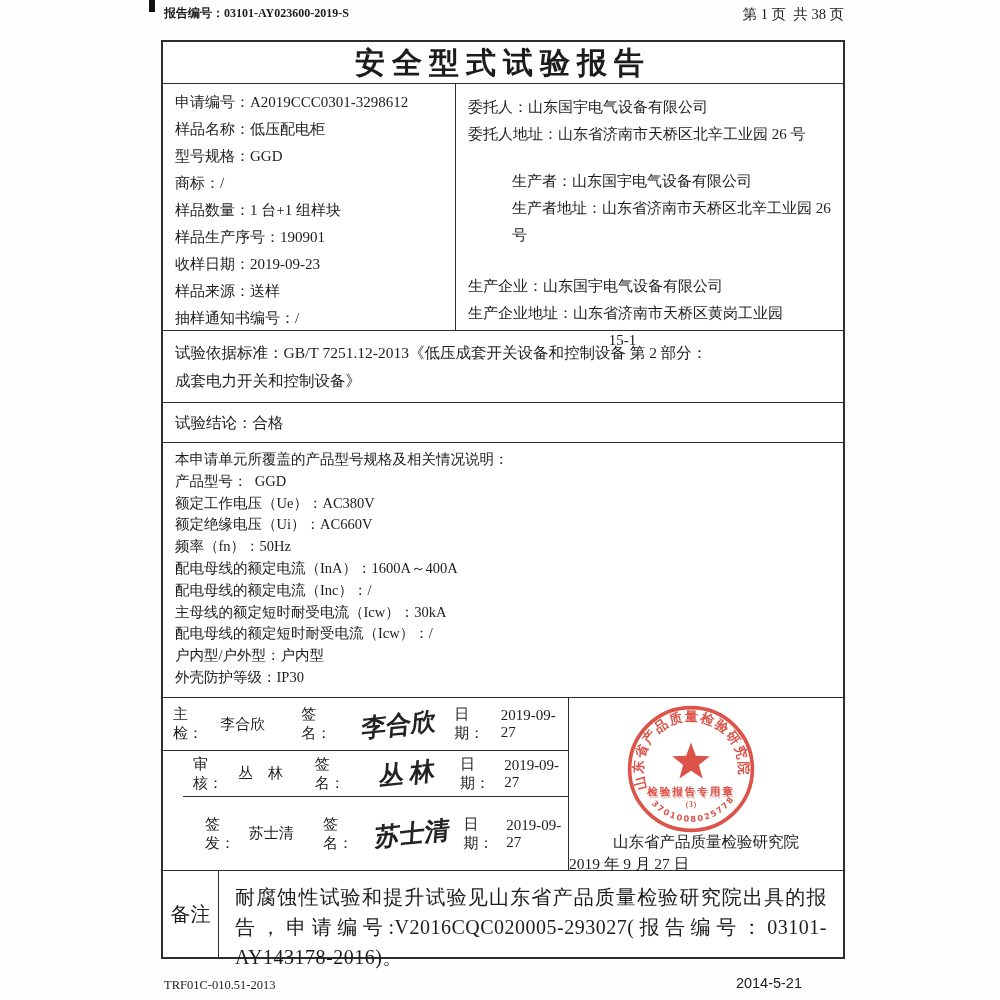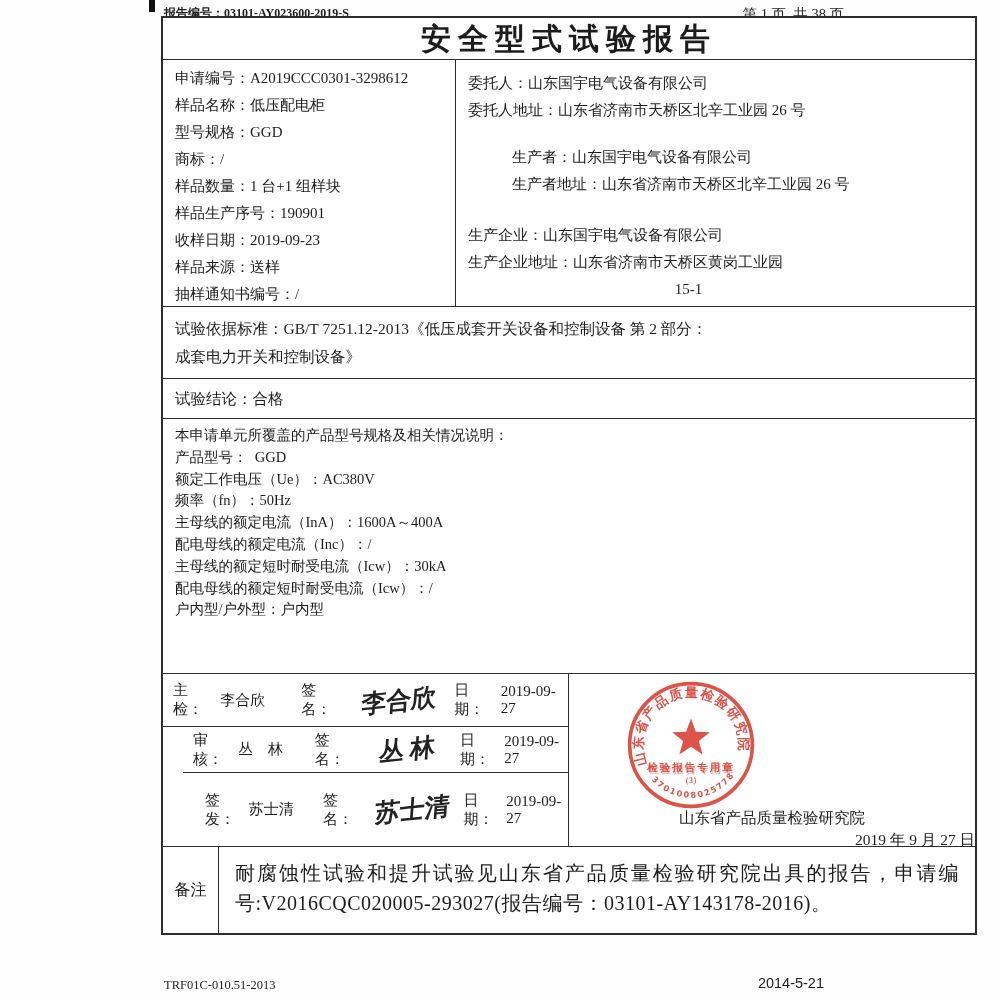--- a/index.html
+++ b/index.html
@@ -10,21 +10,21 @@
     overflow:hidden;
   }
   .artifact { position:absolute; left:149px; top:0; width:6px; height:12px; background:#111; }
 
   
   .hdr-left  { position:absolute; left:164px; top:5px;  font-size:12px; font-weight:bold; white-space:pre-wrap; }
   .hdr-right { position:absolute; right:156px; top:5px; font-size:14.5px; font-weight:normal; white-space:pre-wrap; }
 
   
   .doc-table {
-    position:absolute; left:161px; top:16px; width:816px;
+    position:absolute; left:161px; top:40px; width:684px;
     border:2px solid #2d2d2d; background:#fff;
   }
   .row { border-bottom:1px solid #2d2d2d; position:relative; }
   .row:last-child { border-bottom:none; }
 
   .title-row { height:42px; line-height:42px; text-align:center;
                font-size:30px; font-weight:bold; letter-spacing:7px; }
 
   .info-row { height:247px; display:flex; }
   .info-left { width:293px; border-right:1px solid #2d2d2d; padding:5px 6px 0 12px; }
@@ -52,30 +52,30 @@
   .sig-row-3 { height:73px; border-bottom:none;margin-left:32px; }
   .sig-name { width:82px; margin-left:4px; white-space:pre-wrap; }
   .sig-label { margin-left:2px; }
   .autograph { width:112px; text-align:center; font-size:25px; font-weight:700;
                transform:rotate(-6deg) skewX(-10deg); color:#222; white-space:nowrap; }
   .sig-date { margin-left:3px; }
 
   .stamp-cell { flex:1; position:relative; }
   .seal-svg { position:absolute; left:56px; top:5px; opacity:.92; }
   .issuer-org  { position:absolute; left:0; right:0; top:134px; text-align:center; font-size:15.5px; }
-  .issuer-date { position:absolute; left:0; right:0; top:156px; text-align:right; font-size:15.5px; }
+  .issuer-date { position:absolute; left:0; right:0; top:156px; text-align:left; font-size:15.5px; }
 
   .remark-row { height:86px; display:flex; }
   .remark-label { width:56px; border-right:1px solid #2d2d2d; display:flex;
-                  align-items:center; justify-content:center; font-size:16px; }
+                  align-items:center; justify-content:center; font-size:20px; }
   .remark-content { flex:1; padding:11px 16px 0 16px; font-size:20px; line-height:30px;
                     text-align:justify; letter-spacing:.5px;font-family:Liberation Serif, serif; }
 
   .ftr-left  { position:absolute; left:164px; top:978px; font-size:12.5px; }
-  .ftr-right { position:absolute; right:176px; top:975px; font-size:14.5px;
+  .ftr-right { position:absolute; right:198px; top:975px; font-size:14.5px;
                font-family:"Liberation Sans","DejaVu Sans",sans-serif; }
 </style>
 </head>
 <body>
 
 <div class="page">
 
   <div class="artifact"></div>
 
   <div class="hdr-left">报告编号：03101-AY023600-2019-S</div>
@@ -118,26 +118,28 @@
       <div class="text-line">试验依据标准：GB/T 7251.12-2013《低压成套开关设备和控制设备 第 2 部分：</div>
       <div class="text-line">成套电力开关和控制设备》</div>
     </div>
 
     <div class="row conclusion-row">试验结论：合格</div>
 
     <div class="row specs-row">
       <div class="text-line">本申请单元所覆盖的产品型号规格及相关情况说明：</div>
       <div class="text-line">产品型号：  GGD</div>
       <div class="text-line">额定工作电压（Ue）：AC380V</div>
+      <div class="text-line">额定绝缘电压（Ui）：AC660V</div>
       <div class="text-line">频率（fn）：50Hz</div>
-      <div class="text-line">主母线的额定电流（InA）：1600A～400A</div>
+      <div class="text-line">配电母线的额定电流（InA）：1600A～400A</div>
       <div class="text-line">配电母线的额定电流（Inc）：/</div>
       <div class="text-line">主母线的额定短时耐受电流（Icw）：30kA</div>
       <div class="text-line">配电母线的额定短时耐受电流（Icw）：/</div>
       <div class="text-line">户内型/户外型：户内型</div>
+      <div class="text-line">外壳防护等级：IP30</div>
     </div>
 
     <div class="row sig-block">
       <div class="sig-left">
         <div class="sig-row sig-row-1">
           <span>主检：</span>
           <span class="sig-name">李合欣</span>
           <span class="sig-label">签名：</span>
           <span class="autograph">李合欣</span>
           <span class="sig-label">日期：</span>

